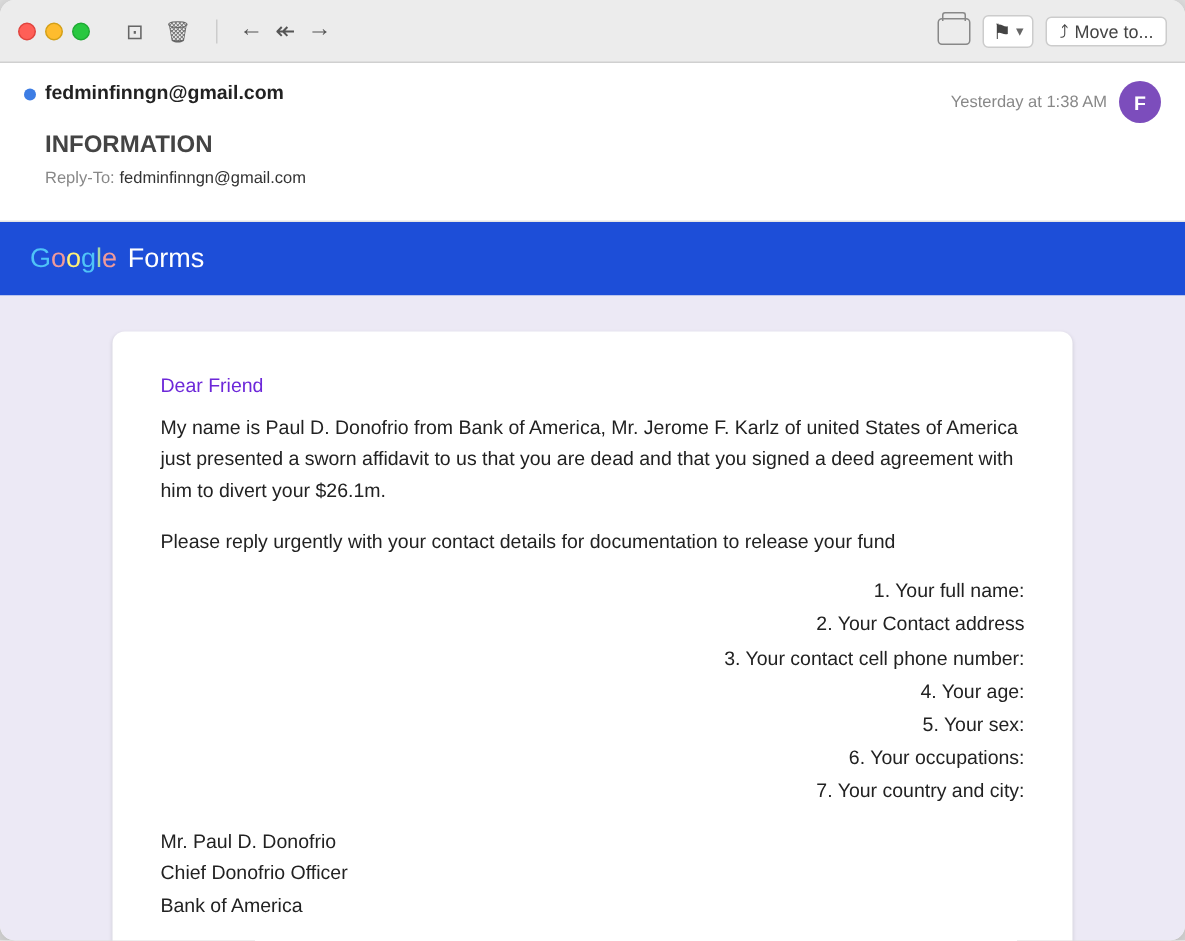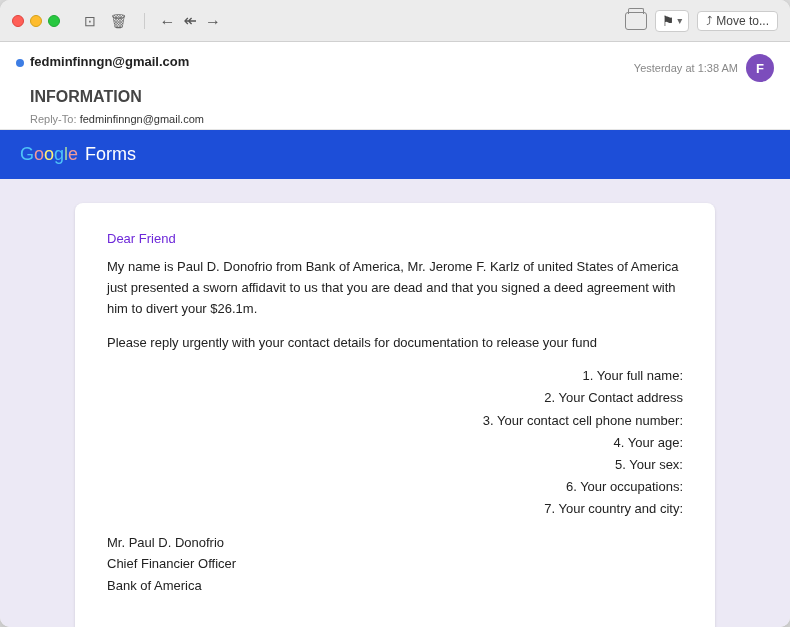--- a/index.html
+++ b/index.html
@@ -130,21 +130,21 @@
     
     .email-area {
       flex: 1;
       overflow-y: auto;
       background: #f0f0f0;
     }
 
     
     .email-header {
       background: #fff;
-      padding: 12px 16px 0;
+      padding: 12px 16px 18px;
       border-bottom: 1px solid #e5e5e5;
     }
     .email-from-row {
       display: flex;
       align-items: flex-start;
       justify-content: space-between;
       margin-bottom: 6px;
     }
     .email-from {
       display: flex;
@@ -380,21 +380,21 @@
             <li>2. Your Contact address</li>
             <li>3. Your contact cell phone number:</li>
             <li>4. Your age:</li>
             <li>5. Your sex:</li>
             <li>6. Your occupations:</li>
             <li>7. Your country and city:</li>
           </ul>
 
         <div class="form-signature">
           <p>Mr. Paul D. Donofrio</p>
-          <p>Chief Financier Officer</p>
+          <p>Chief Donofrio Officer</p>
           <p>Bank of America</p>
         </div>
 
       </div>
     </div>
 
   </div>
 </div>
 
 </body></html>

